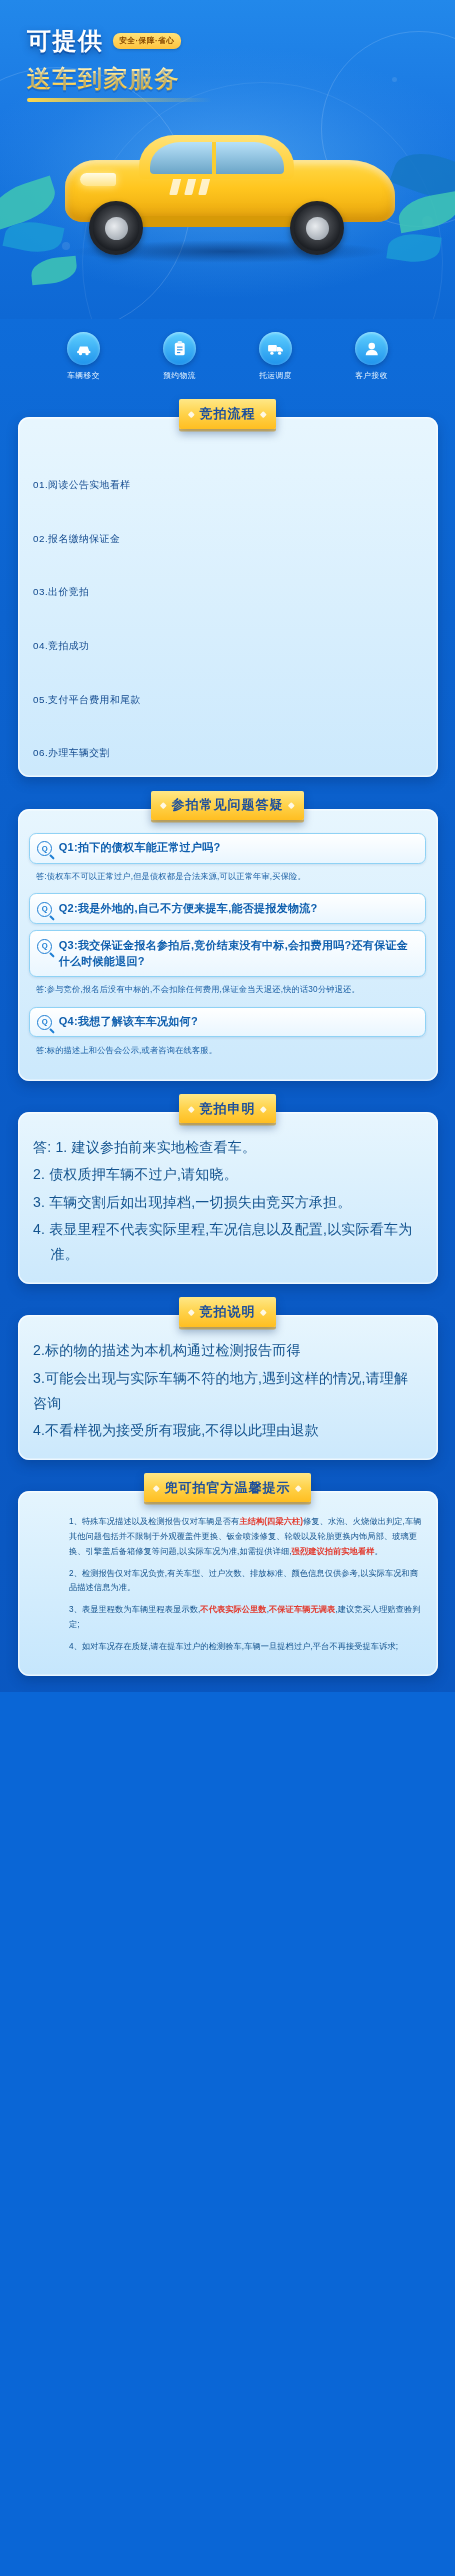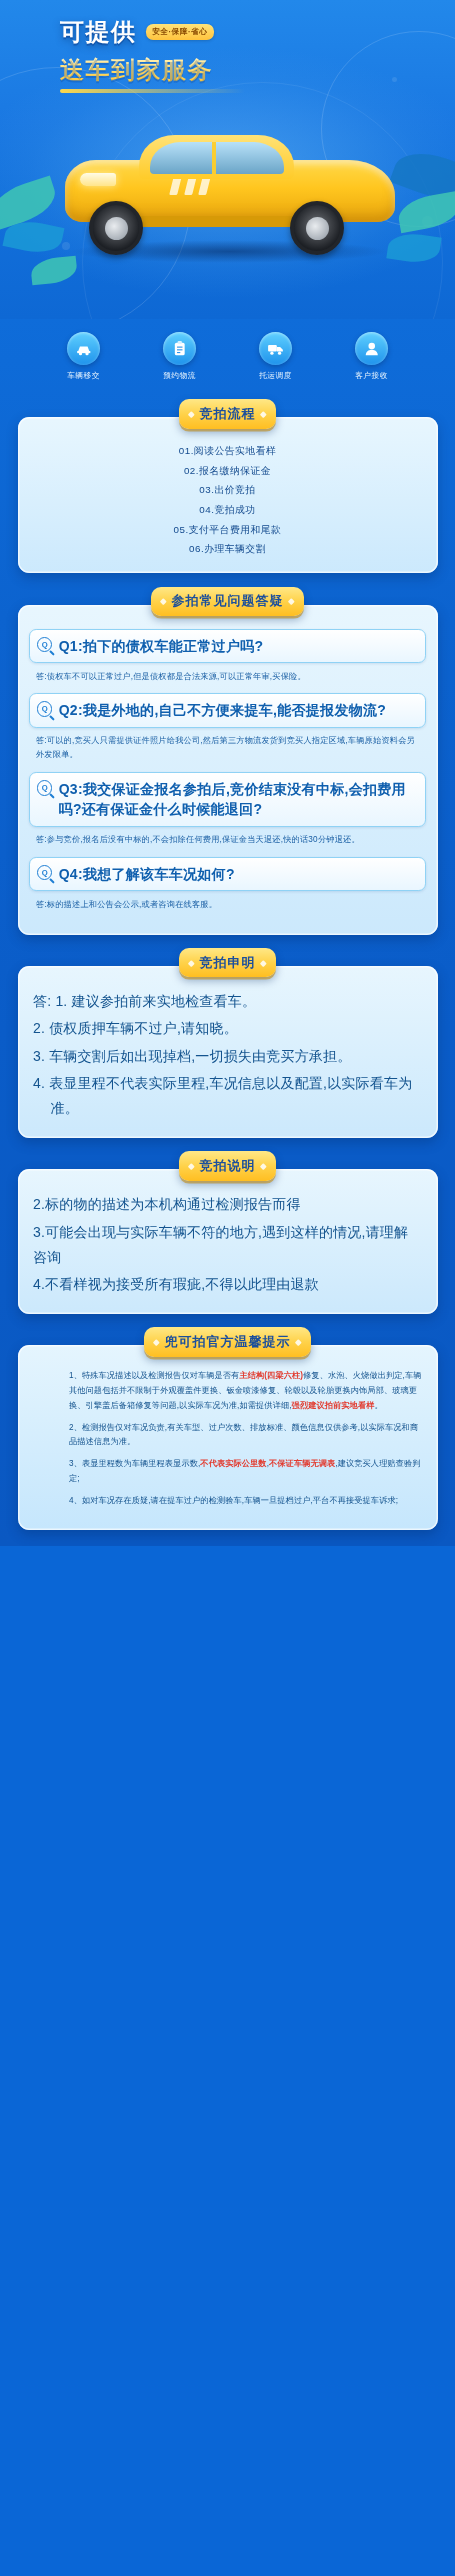--- a/index.html
+++ b/index.html
@@ -30,21 +30,21 @@
   }
   .hero .deco-circle {
     position: absolute; border-radius: 50%;
     border: 1px solid rgba(255,255,255,.14);
   }
   .c1 { width: 268px; height: 268px; left: -77px; top: 67px; }
   .c2 { width: 196px; height: 196px; right: -62px; top: 31px; }
   .c3 { width: 361px; height: 361px; left: 82px; top: 82px; opacity:.5;}
 
   .hero-title-wrap {
-    position: absolute; left: 27px; top: 16px; z-index: 6; margin-left: 33px;
+    position: absolute; left: 27px; top: 25px; z-index: 6;
   }
   .hero-line1 {
     font-size: 24px; font-weight: bold; color: #ffffff;
     letter-spacing: 1.5px;
     text-shadow: 0 1.5px 0 rgba(10,60,140,.45), 0 3.1px 7.2px rgba(3,40,100,.5);
     display: inline-block; vertical-align: middle;
   }
   .hero-badge {
     display: inline-block; vertical-align: middle;
     margin-left: 7.2px;
@@ -151,21 +151,21 @@
   .feature .fi svg { width: 17.5px; height: 17.5px; }
   .feature .flabel { color: #eaf6ff; font-size: 7.7px; letter-spacing: 0.5px; }
 
   
   .section { margin: 13.4px 17.5px 0 17.5px; position: relative; }
   .sec-title-wrap { display: flex; justify-content: center; margin-bottom: -11.3px; position: relative; z-index: 4; }
   .sec-title {
     display: inline-block;
     background: linear-gradient(180deg,#ffe887 0%, #ffd24a 50%, #ffbe21 100%);
     color: #1c4f9c; font-size: 13px; font-weight: bold; letter-spacing: 1px;
-    padding: 5.7px 20.6px; border-radius: 10px;
+    padding: 5.7px 20.6px; border-radius: 2px;
     box-shadow: 0 2.6px 0 rgba(197,137,6,.55), 0 4.1px 8.2px rgba(2,40,95,.35);
     position: relative;
   }
   .sec-title:before, .sec-title:after {
     content: ""; position: absolute; top: 50%; width: 4.6px; height: 4.6px;
     margin-top: -2.1px; background: #fff; border-radius: 1px; transform: rotate(45deg);
     opacity: .85;
   }
   .sec-title:before { left: 10.3px; }
   .sec-title:after { right: 10.3px; }
@@ -173,22 +173,23 @@
   .card {
     background: linear-gradient(180deg, rgba(236,249,255,.98), rgba(214,240,255,.95));
     border-radius: 11.3px;
     padding: 24px 15.5px 14.4px 15.5px;
     box-shadow: 0 4.1px 11.3px rgba(3,40,95,.30), inset 0 0 0 1.5px rgba(255,255,255,.65);
   }
   .card.plain { padding-top: 23px; }
 
   .proc-list { list-style: none; }
   .proc-list li {
-    font-size: 9.8px; color: #134a8e; line-height: 2.0; text-align: center;
+    font-size: 9.8px; color: #134a8e; line-height: 2.0; 
     letter-spacing: 0.5px;
+    margin-top: 34px;
   }
 
   
   .faq-card { padding: 24px 11.3px 13.4px 11.3px; }
   .faq-q {
     display: flex; align-items: flex-start; gap: 6.2px;
     background: linear-gradient(180deg,#ffffff,#e9f6ff);
     border: 1px solid #8fd2f5;
     border-radius: 7.2px;
     padding: 6.2px 7.2px;
@@ -201,21 +202,21 @@
   }
   .q-icon span {
     position: absolute; left: 50%; top: 50%; transform: translate(-50%,-52%);
     color: #1f7fd4; font-size: 7.7px; font-weight: bold;
   }
   .q-icon:after {
     content: ""; position: absolute; right: -4.1px; bottom: -2.6px;
     width: 6.2px; height: 1.8px; background: #1f7fd4; border-radius: 1px;
     transform: rotate(45deg);
   }
-  .q-text { font-size: 14px; font-weight: bold; color: #0f5fae; line-height: 1.45; letter-spacing: 0.3px;}
+  .q-text { font-size: 11px; font-weight: bold; color: #0f5fae; line-height: 1.45; letter-spacing: 0.3px;}
   .faq-a {
     font-size: 8.2px; color: #1a5fa4; line-height: 1.75;
     padding: 0 5.2px 9.3px 7.2px; letter-spacing: 0.2px;
   }
 
   
   .note-list { list-style: none; }
   .note-list li {
     font-size: 14px; color: #14548f; line-height: 1.8; letter-spacing: 0.2px;
     margin-bottom: 2.1px;
@@ -358,21 +359,20 @@
         <div class="q-text">Q1:拍下的债权车能正常过户吗?</div>
       </div>
       <div class="faq-a">答:债权车不可以正常过户,但是债权都是合法来源,可以正常年审,买保险。</div>
 
       <div class="faq-q">
         <div class="q-icon">
             <span>Q</span>
           </div>
         <div class="q-text">Q2:我是外地的,自己不方便来提车,能否提报发物流?</div>
       </div>
-      <div class="faq-a">答:可以的,竞买人只需提供证件照片给我公司,然后第三方物流发货到竞买人指定区域,车辆原始资料会另外发限单。</div>
 
       <div class="faq-q">
         <div class="q-icon">
             <span>Q</span>
           </div>
         <div class="q-text">Q3:我交保证金报名参拍后,竞价结束没有中标,会扣费用吗?还有保证金什么时候能退回?</div>
       </div>
       <div class="faq-a">答:参与竞价,报名后没有中标的,不会扣除任何费用,保证金当天退还,快的话30分钟退还。</div>
 
       <div class="faq-q">

